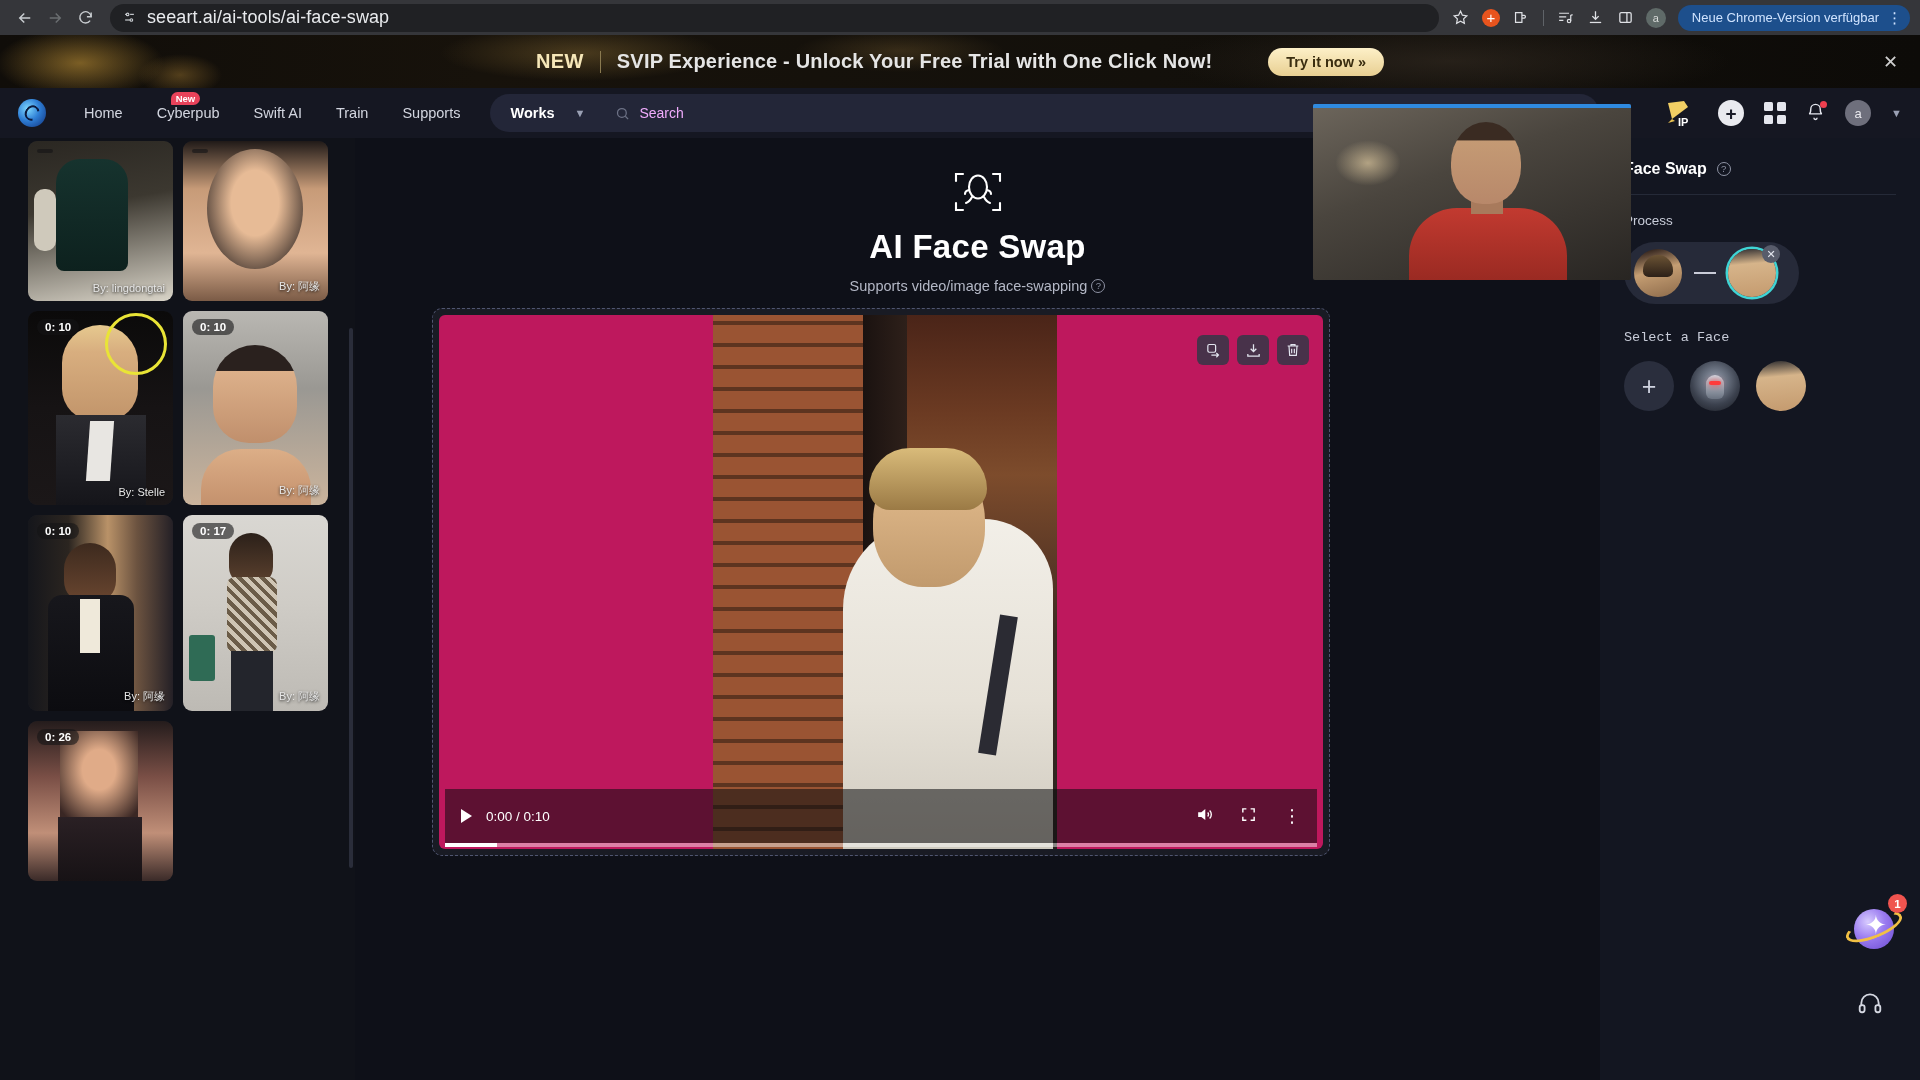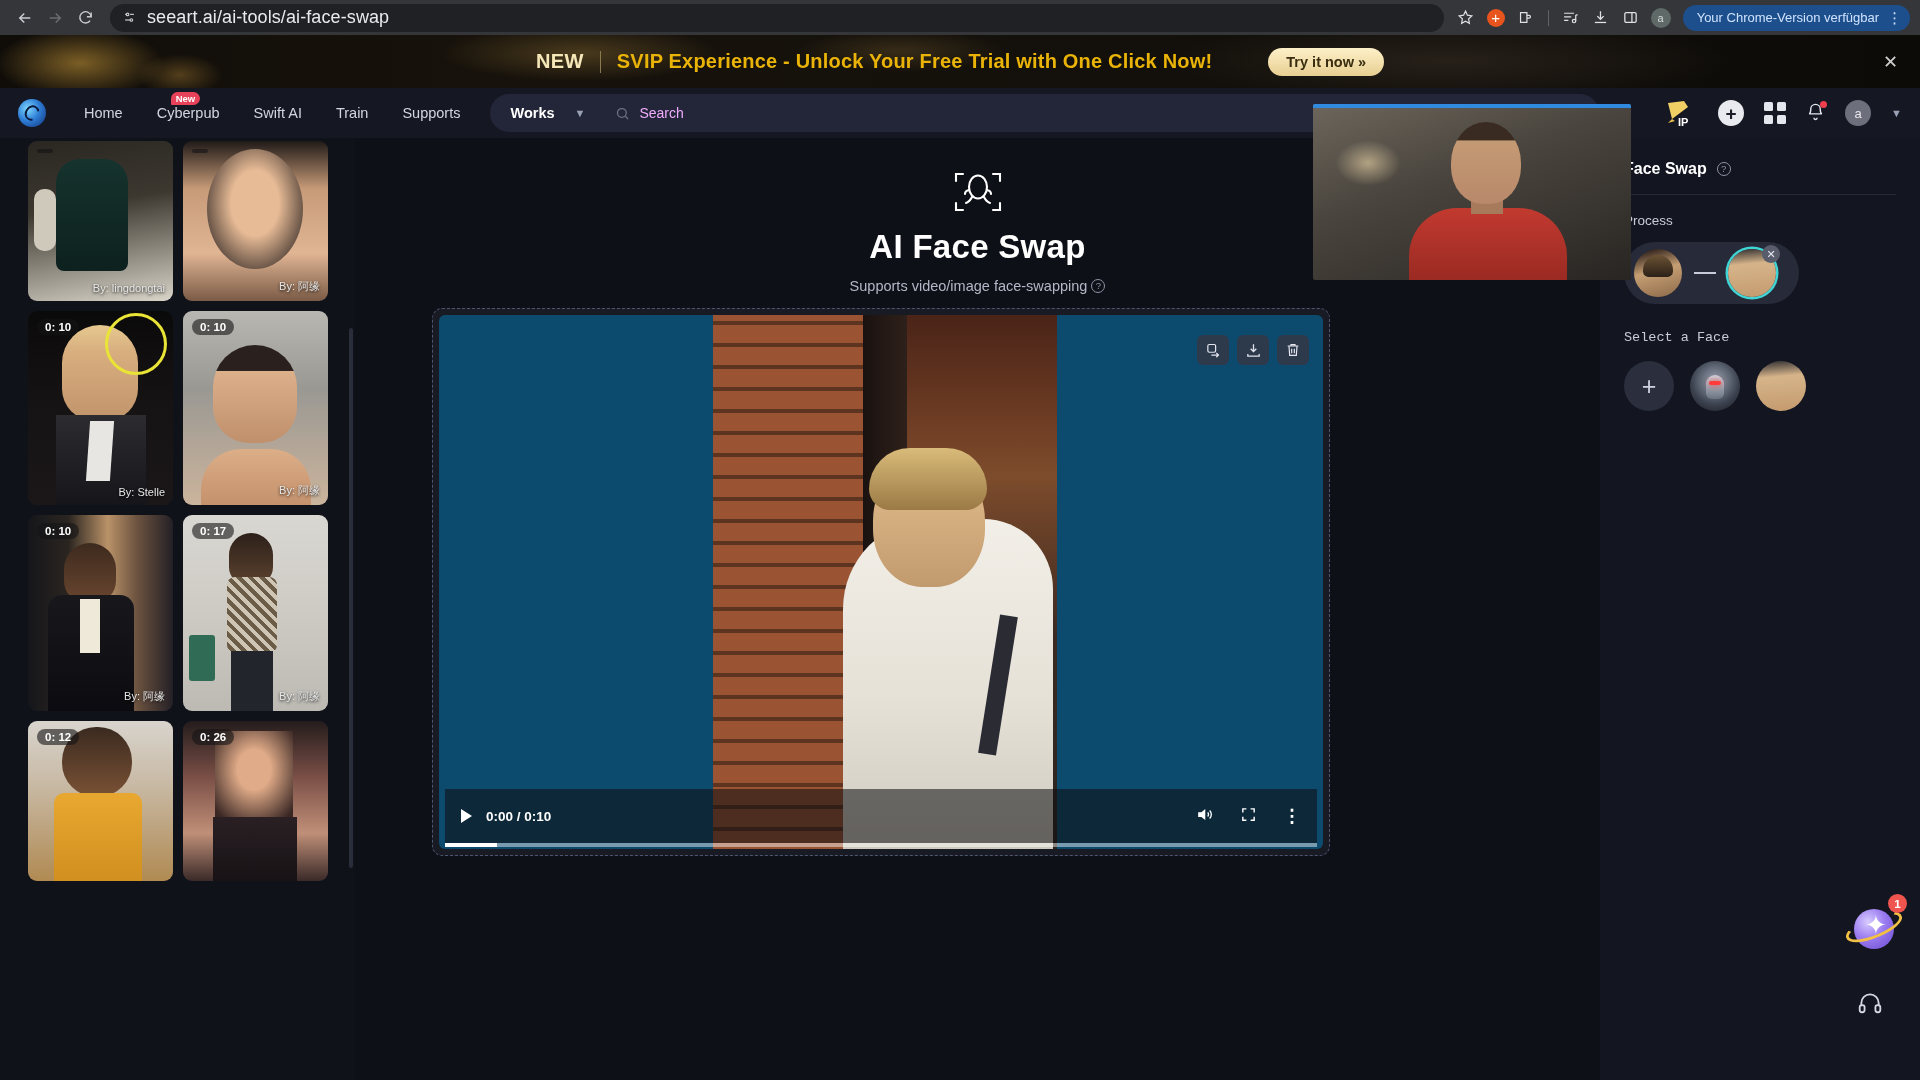--- a/index.html
+++ b/index.html
@@ -67,21 +67,21 @@
   }
   .promo-inner {
     position: relative; height: 100%; display: flex; align-items: center;
     justify-content: center; gap: 16px;
   }
   .promo-new {
     color: #f6e7b8; font-size: 20px; font-weight: bold; letter-spacing: .4px;
   }
   .promo-div { width: 1px; height: 22px; background: #8a7a50; }
   .promo-text {
-    color: #eab308; font-size: 20px; font-weight: bold; letter-spacing: .2px;
+    color: #e5e5e5; font-size: 20px; font-weight: bold; letter-spacing: .2px;
   }
   .promo-btn {
     margin-left: 40px;
     background: linear-gradient(180deg,#fdf0c8,#e8cf92);
     color: #3a2d10; font-size: 14.5px; font-weight: bold;
     border-radius: 16px; padding: 6px 18px; white-space: nowrap;
   }
   .promo-close {
     position: absolute; right: 22px; top: 50%; transform: translateY(-50%);
     color: #cfcfcf; font-size: 18px; line-height: 1;
@@ -197,21 +197,21 @@
   }
   .q-ico {
     width: 14px; height: 14px; border-radius: 50%; border: 1.3px solid #8e93a4;
     color: #8e93a4; font-size: 9.5px; display: inline-flex; align-items: center;
     justify-content: center; line-height: 1;
   }
   .video-frame {
     position: absolute; left: 77px; top: 170px; width: 898px; height: 548px;
     border: 1.6px dashed #4f5570; border-radius: 10px; background: #191b24;
   }
-  .video-inner { position: absolute; inset: 6px; border-radius: 6px; overflow: hidden; background: #0c4a6e; font-weight: bold; }
+  .video-inner { position: absolute; inset: 6px; border-radius: 6px; overflow: hidden; background: #be185d; }
   .video-pane {
     position: absolute; left: 274px; top: 0; width: 344px; height: 100%;
     background:
       linear-gradient(180deg,#4a2418 0%,#6b3a22 18%,#7d4c2c 30%,#5e3a26 45%,#3c2a22 60%,#2a2320 100%);
     overflow: hidden;
   }
   .brick {
     position: absolute; left: 0; top: 0; width: 150px; height: 100%;
     background:
       repeating-linear-gradient(0deg, #9a5433 0px, #9a5433 18px, #5d3420 18px, #5d3420 22px),
@@ -432,21 +432,21 @@
       <div class="tool-icon">
         <svg width="17" height="17" viewBox="0 0 24 24" fill="none" stroke="currentColor" stroke-width="1.8">
             <rect x="4" y="5" width="16" height="14" rx="2"></rect>
             <path d="M14 5v14"></path>
           </svg>
       </div>
       <div class="tool-icon">
         <span class="profile-chip">a</span>
       </div>
       <div class="update-pill">
-        <span>Your Chrome-Version verfügbar</span>
+        <span>Neue Chrome-Version verfügbar</span>
         <span class="kebab">⋮</span>
       </div>
     </div>
   </div>
 
   <div class="promo">
     <div class="promo-bg"></div>
     <div class="promo-inner">
       <span class="promo-new">NEW</span>
       <span class="promo-div"></span>
@@ -576,28 +576,20 @@
         <div class="ph" style="background:linear-gradient(180deg,#d9d7d2 0%,#cfccc6 45%,#bdbab4 100%)">
           <div style="position:absolute;left:46px;top:18px;width:44px;height:52px;background:linear-gradient(180deg,#2b2019,#5d422f);border-radius:22px 22px 18px 18px"></div>
           <div style="position:absolute;left:44px;top:62px;width:50px;height:76px;background:repeating-linear-gradient(45deg,#cfc5b4 0 4px,#6b5c48 4px 8px);border-radius:8px"></div>
           <div style="position:absolute;left:48px;top:136px;width:42px;height:60px;background:#23252c"></div>
           <div style="position:absolute;left:6px;top:120px;width:26px;height:46px;background:#2f6b55;border-radius:3px"></div>
         </div>
         <span class="dur-badge">0: 17</span>
         <span class="by-label">By: 阿缘</span>
       </div>
 
-      <div class="thumb" style="height:160px">
-        <div class="ph" style="background:linear-gradient(180deg,#d8d4cd 0%,#c8b9a4 40%,#b08a52 100%)">
-          <div style="position:absolute;left:34px;top:6px;width:70px;height:70px;background:linear-gradient(180deg,#3a2a20,#7b5235);border-radius:34px"></div>
-          <div style="position:absolute;left:26px;top:72px;width:88px;height:88px;background:linear-gradient(180deg,#e8a830,#d1901f);border-radius:10px 10px 0 0"></div>
-        </div>
-        <span class="dur-badge">0: 12</span>
-        <span class="by-label"></span>
-      </div>
 
       <div class="thumb" style="height:160px">
         <div class="ph" style="background:linear-gradient(180deg,#241c1c 0%,#7a4f46 35%,#c08f78 70%,#3a2a28 100%)">
           <div style="position:absolute;left:32px;top:10px;width:78px;height:86px;background:radial-gradient(ellipse at 50% 45%,#e0ab88 30%,#3a2724 92%);border-radius:40px&lt;/div&gt;"></div>
           <div style="position:absolute;left:30px;top:96px;width:84px;height:64px;background:linear-gradient(180deg,#2a2024,#171215)"></div>
         </div>
         <span class="dur-badge">0: 26</span>
         <span class="by-label"></span>
       </div>
     </div>

